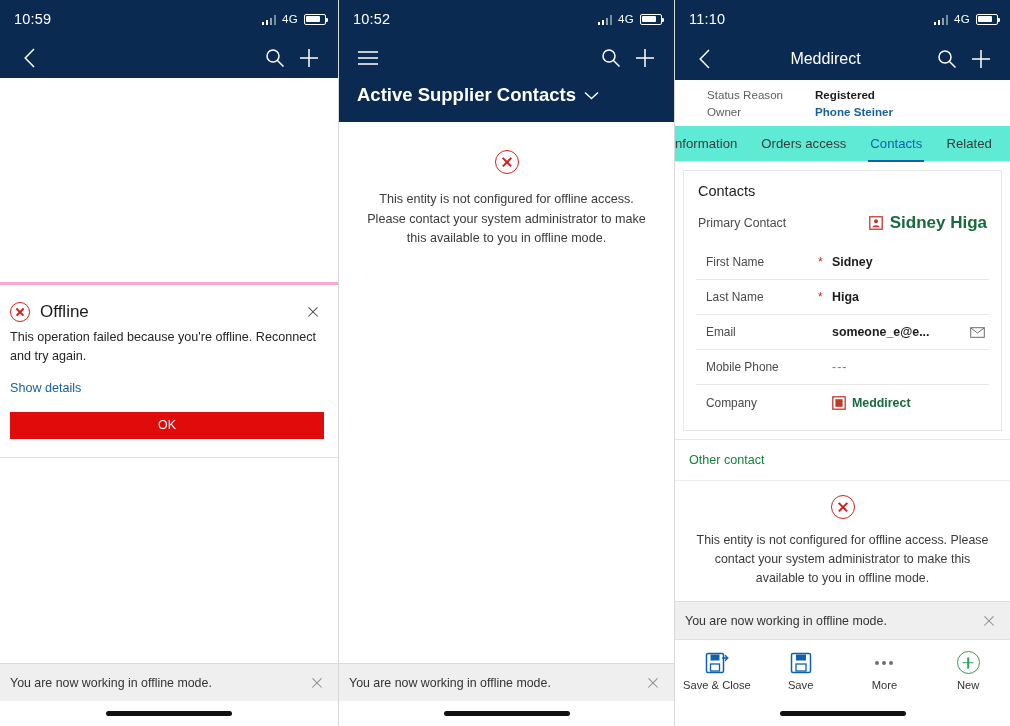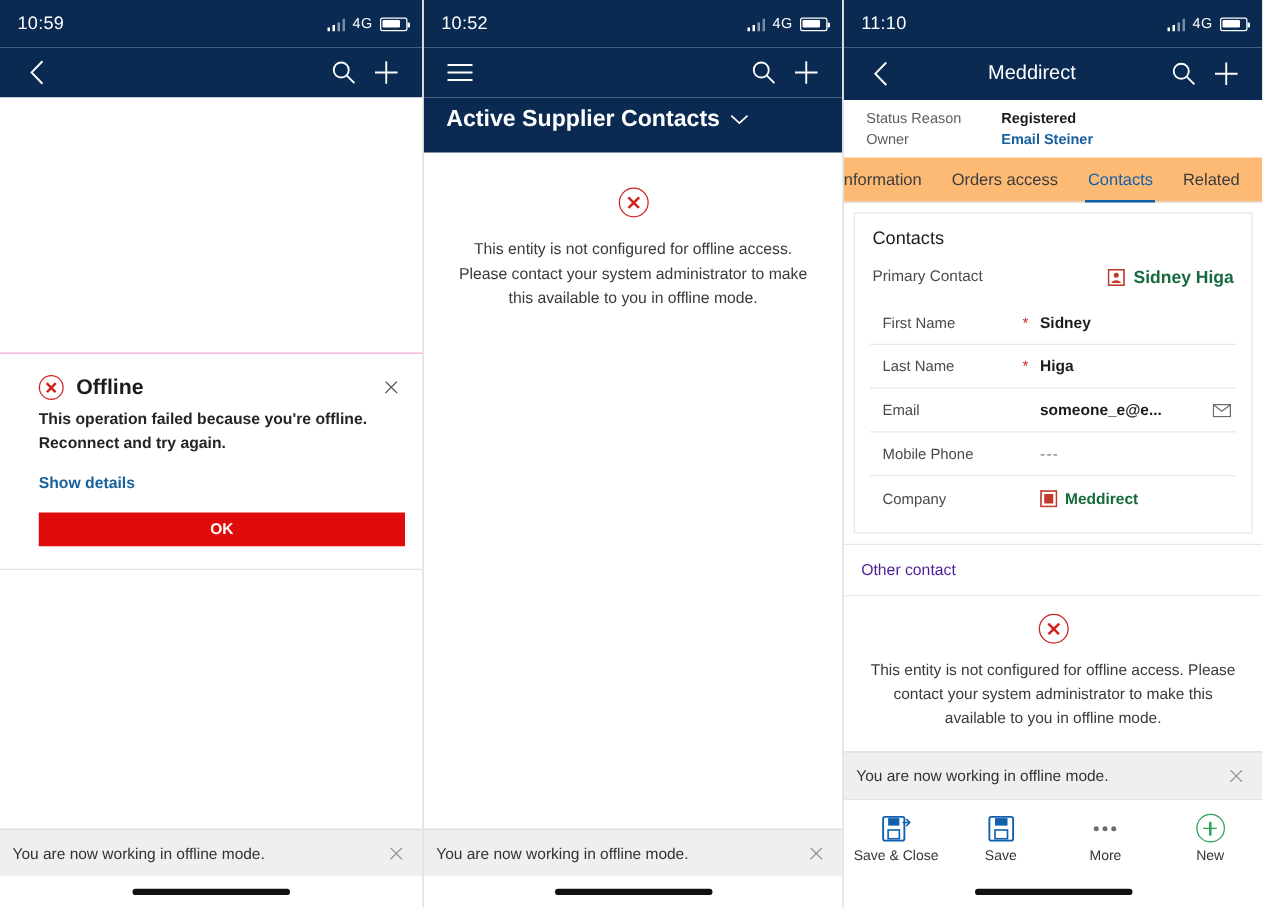--- a/index.html
+++ b/index.html
@@ -82,25 +82,24 @@
     display: flex;
     align-items: center;
     gap: 8px;
   }
   .navtitle-row .vtitle { font-size: 18.5px; font-weight: 600; }
 
   
   .blank { background: #fff; }
 
   .dialog {
-    border-top: 1px solid #f9a8d4;
+    border-top: 3px solid #f9a8d4;
     border-bottom: 1px solid #e2e2e2;
     background: #fff;
-    padding: 16px 14px 18px 31px;
-    font-weight: bold;
+    padding: 16px 14px 18px 10px;
   }
   .dialog-head {
     display: flex; align-items: center; gap: 10px;
   }
   .dialog-head .dtitle {
     font-size: 17px; color: #1b1b1b; flex: 1;
   }
   .dialog-body {
     margin-top: 5px;
     font-size: 12.6px; line-height: 1.5; color: #252525;
@@ -178,31 +177,31 @@
   
   .p3 .navbar { height: 42px; }
   .header-fields {
     background: #fff;
     padding: 6px 0 6px 0;
     font-size: 11.6px;
     color: #444;
   }
   .hf-row {
     display: flex;
-    padding: 2px 18px;
+    padding: 2px 32px;
   }
   .hf-row .lbl { width: 108px; color: #5d5d5d; font-size: 11.6px; }
   .hf-row .val { font-weight: 700; color: #1c1c1c; font-size: 11.6px; }
   .hf-row .val.link { color: #19609c; font-weight: 700; }
 
   .tabs {
     display: flex;
     align-items: stretch;
     border-bottom: 1px solid #e0e0e0;
-    background: #fdba74;
+    background: #5eead4;
     height: 36px;
     padding-left: 0;
   }
   .tab {
     padding: 0 12px;
     display: flex; align-items: center;
     font-size: 13.2px; color: #3c3c3c;
     position: relative;
     white-space: nowrap;
   }
@@ -221,22 +220,22 @@
   .card-title {
     font-size: 14.5px; color: #1d1d1d;
     padding: 12px 14px 10px 14px;
   }
   .primary-row {
     display: flex; align-items: center;
     padding: 4px 14px 12px 14px;
   }
   .primary-row .plabel { font-size: 12.3px; color: #4b4b4b; flex: 1; }
   .primary-row .pvalue {
-    display: flex; align-items: flex-end; gap: 7px;
-    font-size: 14px; color: #166a3e; font-weight: 600;
+    display: flex; align-items: center; gap: 7px;
+    font-size: 17px; color: #166a3e; font-weight: 600;
   }
 
   .fieldlist { margin: 0 12px 10px 12px; }
   .field {
     display: flex; align-items: center;
     border-bottom: 1px solid #e8e8e8;
     height: 35px;
     padding: 0 4px 0 10px;
   }
   .field:last-child { border-bottom: none; }
@@ -249,21 +248,21 @@
   }
   .field .fval.dim { color: #777; font-weight: 400; letter-spacing: 1px; }
   .field .fval.green { color: #166a3e; }
   .field .trail { color: #6b6b6b; }
 
   .section-head {
     background: #fff;
     border-top: 1px solid #e6e6e6;
     border-bottom: 1px solid #ececec;
     padding: 13px 14px;
-    font-size: 12.6px; color: #4c1d95;
+    font-size: 12.6px; color: #15803d;
     margin-top: 8px;
   }
   .panel3-notice {
     background: #fff;
     padding: 14px 18px 20px 18px;
     text-align: center;
     border-bottom: 1px solid #e6e6e6;
   }
   .panel3-notice .ntext {
     margin-top: 12px;
@@ -467,21 +466,21 @@
       </div>
     </div>
 
     <div class="header-fields">
       <div class="hf-row">
         <div class="lbl">Status Reason</div>
         <div class="val">Registered</div>
       </div>
       <div class="hf-row">
         <div class="lbl">Owner</div>
-        <div class="val link">Email Steiner</div>
+        <div class="val link">Phone Steiner</div>
       </div>
     </div>
 
     <div class="tabs">
       <div class="tab clipped">nformation</div>
       <div class="tab">Orders access</div>
       <div class="tab active">Contacts</div>
       <div class="tab">Related</div>
     </div>
 

